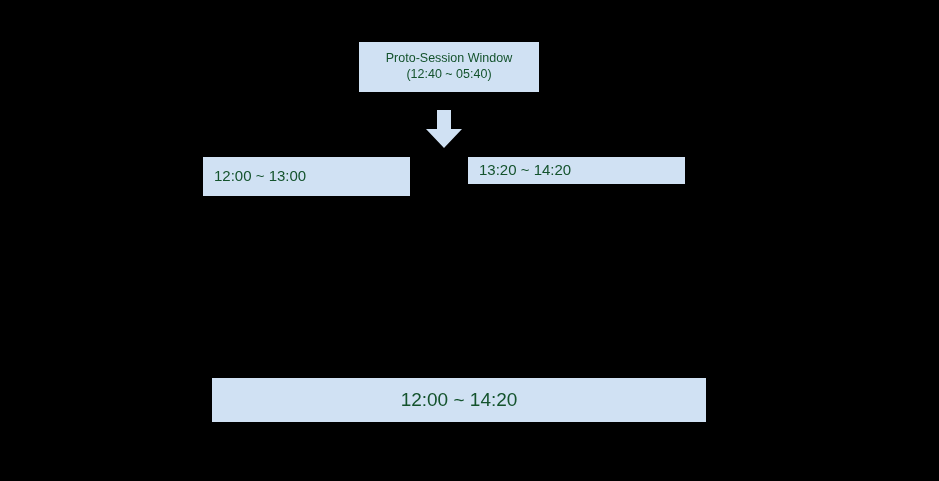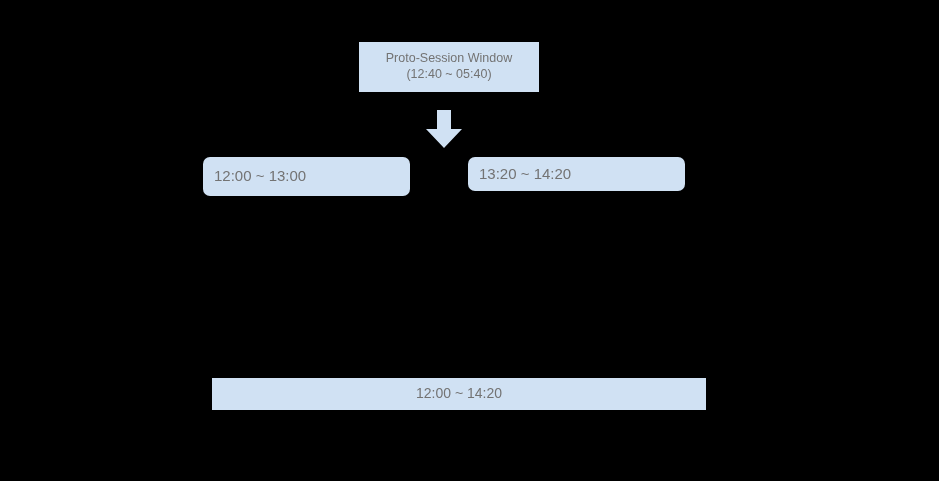--- a/index.html
+++ b/index.html
@@ -13,36 +13,35 @@
   #canvas {
     position: relative;
     width: 939px;
     height: 481px;
     background: #000000;
     overflow: hidden;
   }
   .node {
     position: absolute;
     background: #d0e1f3;
-    color: #737373;
+    color: #14532d;
     display: flex;
     flex-direction: column;
     justify-content: center;
     box-sizing: border-box;
     line-height: 1.25;
     -webkit-font-smoothing: antialiased;
   }
   .node.center {
     align-items: center;
     text-align: center;
   }
   .node.leftalign {
     align-items: flex-start;
     text-align: left;
-    border-radius: 7px;
   }
 
   
   #proto-session-node {
     left: 359px;
     top: 42px;
     width: 180px;
     height: 50px;
     font-size: 12.5px;
   }
@@ -66,32 +65,32 @@
     top: 157px;
     width: 207px;
     height: 39px;
     padding-left: 11px;
     font-size: 15px;
   }
   #session-node-2 {
     left: 468px;
     top: 157px;
     width: 217px;
-    height: 34px;
+    height: 27px;
     padding-left: 11px;
     font-size: 15px;
   }
 
   
   #merged-session-node {
     left: 212px;
     top: 378px;
     width: 494px;
-    height: 32px;
-    font-size: 14px;
+    height: 44px;
+    font-size: 19px;
   }
 </style>
 </head>
 <body>
 
 <div id="canvas">
 
   <div class="node center" id="proto-session-node">
     <div class="line">Proto-Session Window</div>
     <div class="line">(12:40 ~ 05:40)</div>

